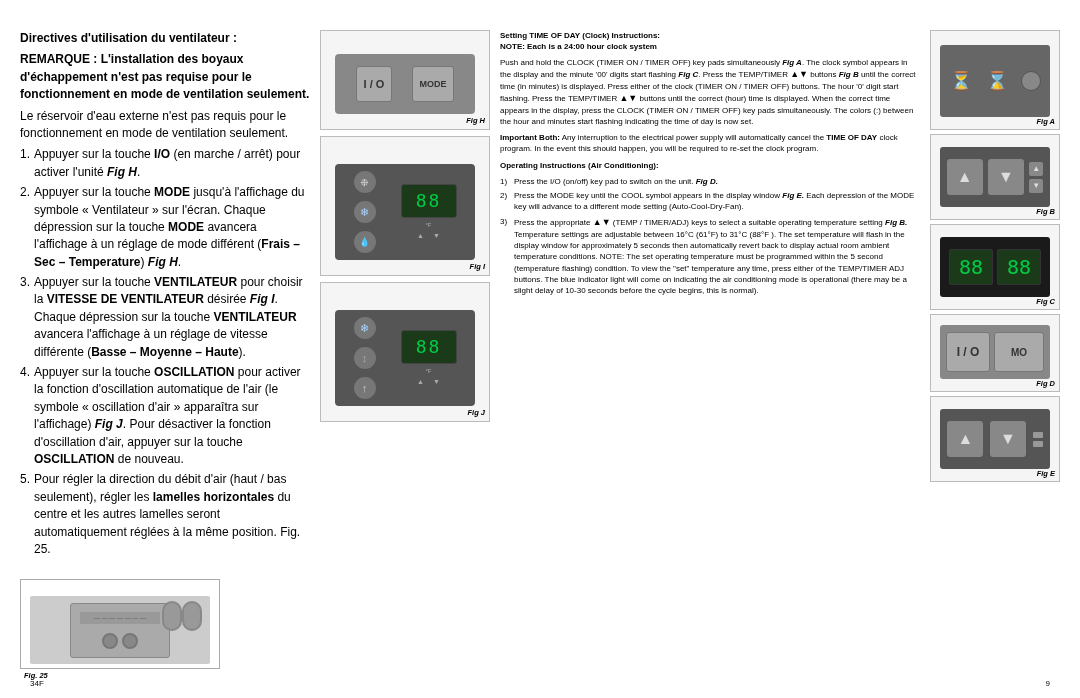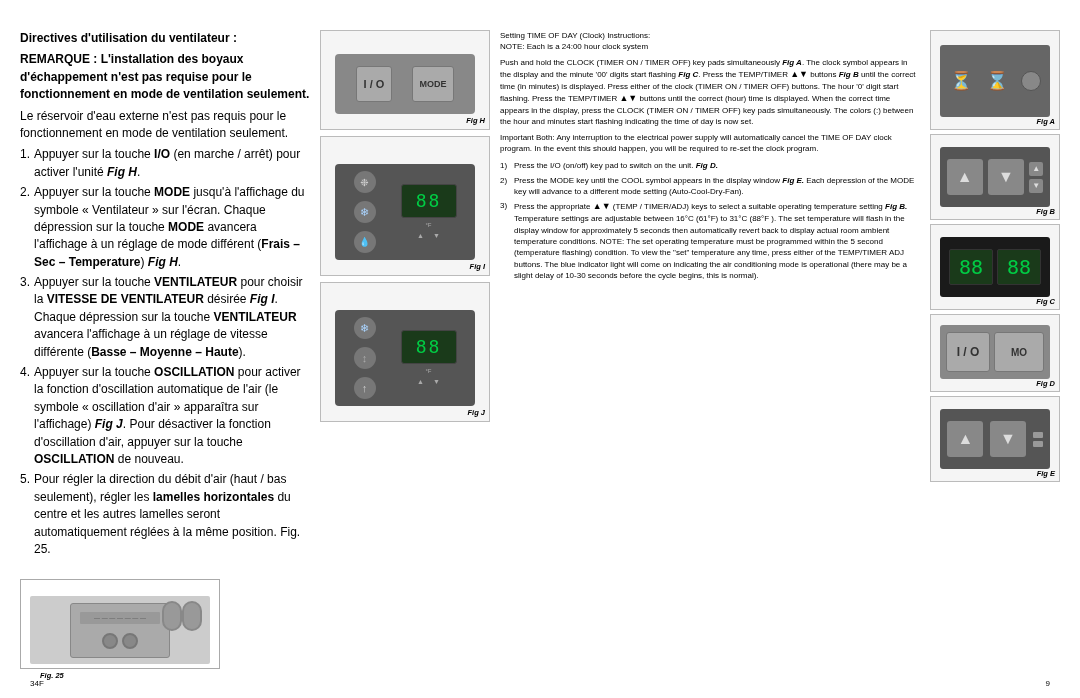--- a/index.html
+++ b/index.html
@@ -202,21 +202,21 @@
       flex: 1;
       display: flex;
       flex-direction: column;
       gap: 0;
     }
     .right-text {
       font-size: 8px;
       line-height: 1.42;
     }
     .right-text p { margin-bottom: 4px; }
-    .right-text .bold { font-weight: normal; }
+    .right-text .bold { font-weight: bold; }
     .right-text .bold-italic { font-weight: bold; font-style: italic; }
     .section-divider { margin: 6px 0; }
     
     .far-right-col {
       width: 130px;
       flex-shrink: 0;
       display: flex;
       flex-direction: column;
       gap: 4px;
     }
@@ -431,21 +431,21 @@
             <div style="display:flex;gap:4px;">
               <div style="width:16px;height:16px;background:#888;border-radius:50%;border:2px solid #777;"></div>
               <div style="width:16px;height:16px;background:#888;border-radius:50%;border:2px solid #777;"></div>
             </div>
           </div>
 
           <div style="position:absolute;right:8px;top:5px;width:20px;height:30px;background:#999;border-radius:10px;border:2px solid #888;"></div>
           <div style="position:absolute;right:28px;top:5px;width:20px;height:30px;background:#999;border-radius:10px;border:2px solid #888;"></div>
         </div>
       </div>
-      <span class="fig-label-25" style="margin-left:20px;">Fig. 25</span>
+      <span class="fig-label-25" style="margin-left:4px;">Fig. 25</span>
     </div>
   </div>
 
   <div class="mid-col">
 
     <div class="fig-box fig-box-h">
       <div class="panel-h">
         <div class="btn-io">
           <span>I / O</span>
         </div>
@@ -505,20 +505,21 @@
       <p>
         Push and hold the CLOCK (TIMER ON / TIMER OFF) key pads simultaneously <span class="bold-italic">Fig A</span>. The clock symbol appears in the display and the minute '00' digits start flashing <span class="bold-italic">Fig C</span>. Press the TEMP/TIMER <span style="font-size:9px;">▲▼</span> buttons <span class="bold-italic">Fig B</span> until the correct time (in minutes) is displayed. Press either of the clock (TIMER ON / TIMER OFF) buttons. The hour '0' digit start flashing. Press the TEMP/TIMER <span style="font-size:9px;">▲▼</span> buttons until the correct (hour) time is displayed. When the correct time appears in the display, press the CLOCK (TIMER ON / TIMER OFF) key pads simultaneously. The colors (:) between the hour and minutes start flashing indicating the time of day is now set.
       </p>
 
       <p>
         <span class="bold">Important Both:</span> Any interruption to the electrical power supply will automatically cancel the <span class="bold">TIME OF DAY</span> clock program.  In the event this should happen, you will be required to re-set the clock program.
       </p>
 
       <div class="section-divider"></div>
 
+      <p><span class="bold">Operating Instructions (Air Conditioning):</span></p>
 
       <ol style="list-style:none;padding:0;margin:0;">
         <li style="margin-bottom:3px;padding-left:14px;position:relative;">
           <span style="position:absolute;left:0;">1)</span>
           Press the I/O (on/off) key pad to switch on the unit. <span class="bold-italic">Fig D.</span>
         </li>
         <li style="margin-bottom:3px;padding-left:14px;position:relative;">
           <span style="position:absolute;left:0;">2)</span>
           Press the MODE key until the COOL symbol appears  in the display window <span class="bold-italic">Fig E.</span>  Each depression of the MODE key will advance to a different mode setting (Auto-Cool-Dry-Fan).
         </li>

